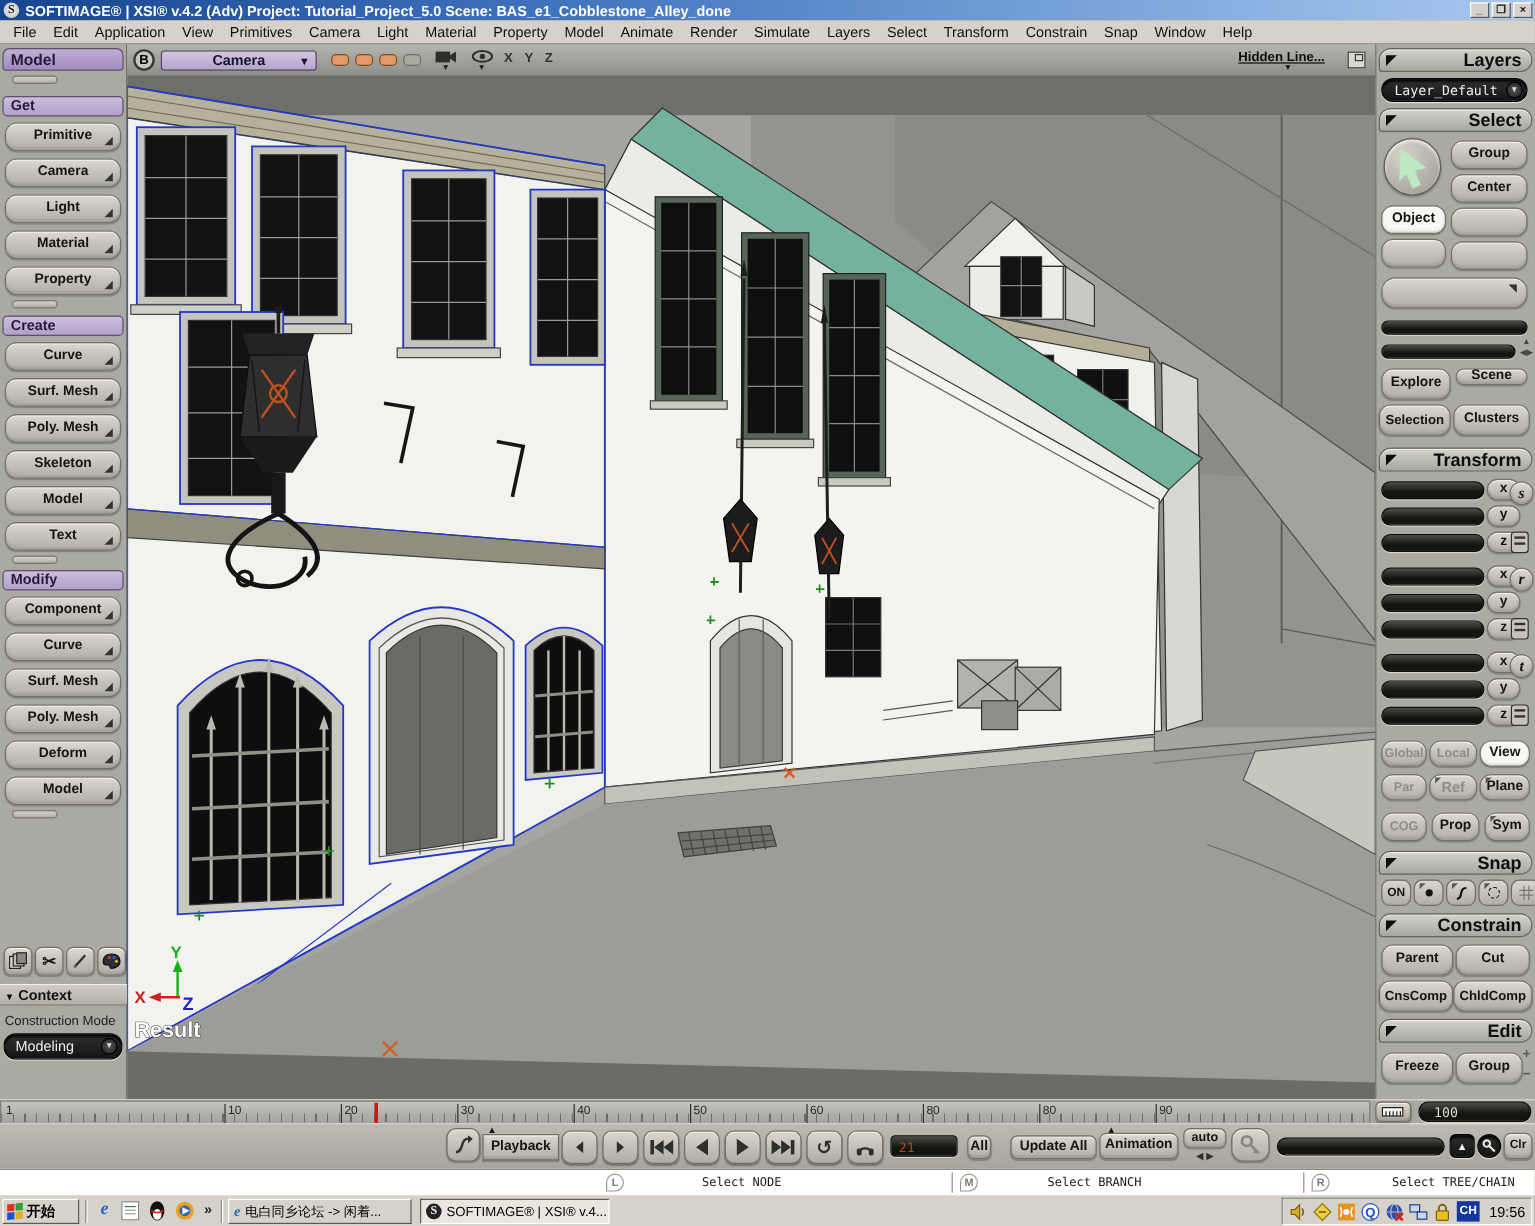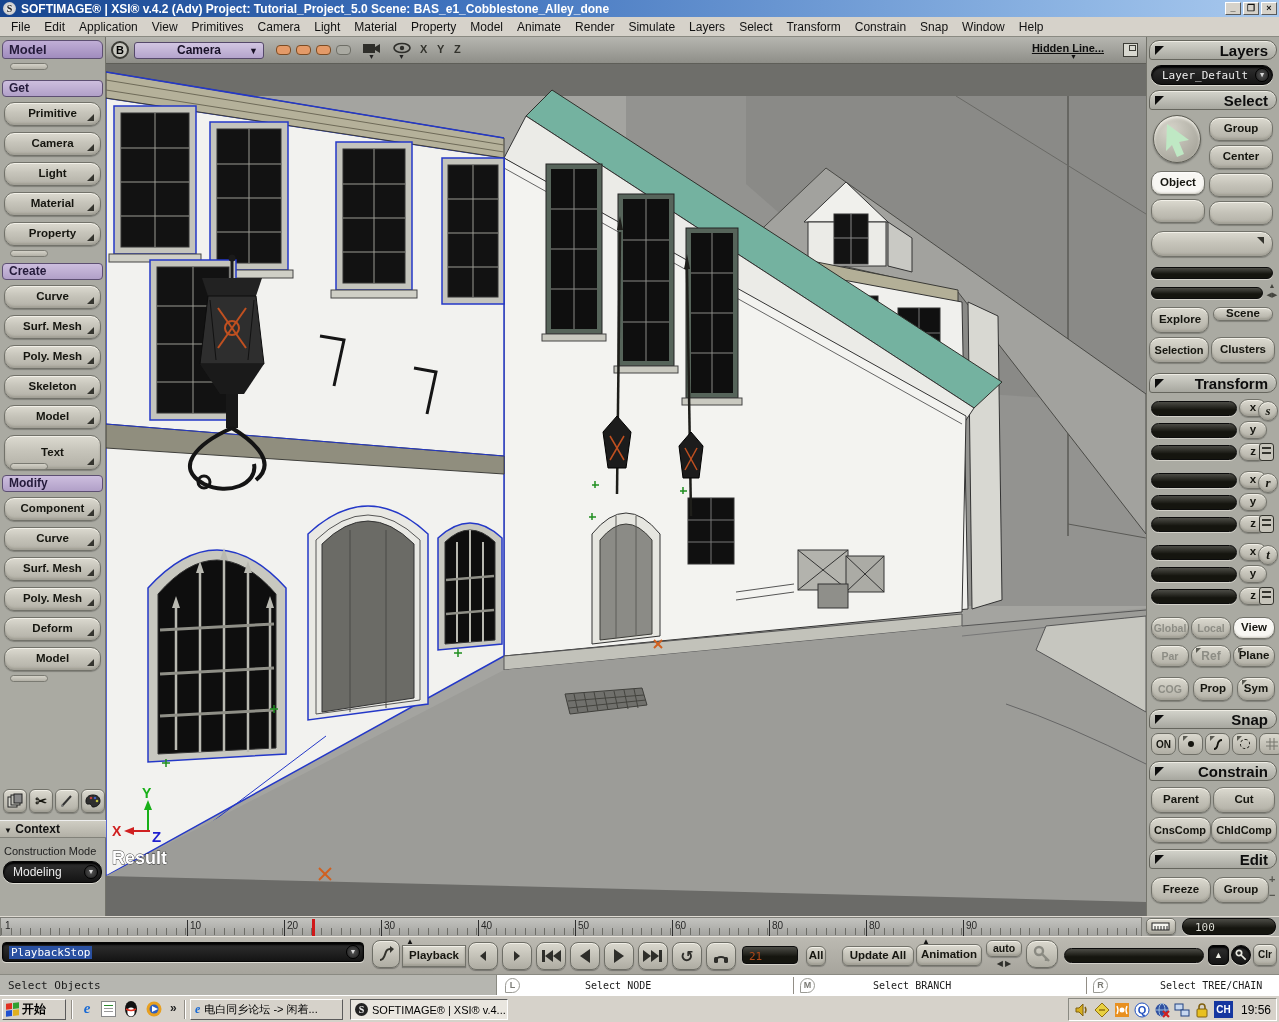--- a/index.html
+++ b/index.html
@@ -100,21 +100,21 @@
     </div>
   <div class="xsibtn tri" style="left:4px;top:308px;width:97px;height:24px">
       <span>Poly. Mesh</span>
     </div>
   <div class="xsibtn tri" style="left:4px;top:338px;width:97px;height:24px">
       <span>Skeleton</span>
     </div>
   <div class="xsibtn tri" style="left:4px;top:368px;width:97px;height:24px">
       <span>Model</span>
     </div>
-  <div class="xsibtn tri" style="left:4px;top:398px;width:97px;height:35px">
+  <div class="xsibtn tri" style="left:4px;top:398px;width:97px;height:24px">
       <span>Text</span>
     </div>
   <div class="stub" style="top:426px"></div>
 
   <div class="lp-hdr" style="top:438px">Modify</div>
   <div class="xsibtn tri" style="left:4px;top:460px;width:97px;height:24px">
       <span>Component</span>
     </div>
   <div class="xsibtn tri" style="left:4px;top:490px;width:97px;height:24px">
       <span>Curve</span>
@@ -727,24 +727,20 @@
           <line x1="16" y1="5" x2="16" y2="9"></line>
         </g>
       </svg>
   </div>
   <div class="slider" style="left:1182px;top:1px;width:94px;height:17px">
     <span style="position:absolute;left:12px;top:2px;font:11px 'DejaVu Sans Mono',monospace;color:#dcdcd4">100</span>
   </div>
 </div>
 
 <div class="abs" id="playbar" style="left:0;top:936px;width:1279px;height:38px;background:linear-gradient(180deg,#bcbab2,#a6a49c);border-top:1px solid #e6e2da">
-  <div class="dkpill" style="left:2px;top:5px;width:362px;height:20px;padding-left:6px;border-radius:4px">
-    <span style="background:#2a50a0;color:#fff;font:11px 'DejaVu Sans Mono',monospace;padding:0 2px">PlaybackStop</span>
-    <span class="ddc">▼</span>
-  </div>
   <div class="tbtn" style="left:372px;top:3px;width:28px;height:28px">
     <svg width="18" height="18" viewBox="0 0 18 18">
         <path d="M3,15 C10,15 6,3 14,4" fill="none" stroke="#33332d" stroke-width="2"></path>
         <polygon points="13,1 17,4 13,8" fill="#33332d"></polygon>
       </svg>
   </div>
   <small class="up" style="left:406px;top:0px">▲</small>
   <div class="xsibtn" style="left:402px;top:8px;width:64px;height:22px;border-radius:0">
       <span>Playback</span>
     </div>
@@ -825,23 +821,20 @@
         <circle cx="6" cy="6" r="4" fill="none" stroke="#e8e8e0" stroke-width="2.6"></circle>
         <line x1="9" y1="9" x2="16" y2="16" stroke="#e8e8e0" stroke-width="2.6"></line>
       </svg>
   </div>
   <div class="xsibtn" style="left:1253px;top:7px;width:24px;height:22px;border-radius:6px;font-size:10px">
       <span>Clr</span>
     </div>
 </div>
 
 <div class="abs" id="statusbar" style="left:0;top:974px;width:1279px;height:21px;background:#fff;border-top:1px solid #8a8a82">
-  <div class="abs" style="left:0;top:0;width:497px;height:21px;background:#b6b6b0;border-right:1px solid #8a8a82">
-    <span style="position:absolute;left:8px;top:4px;font:11px 'DejaVu Sans Mono',monospace;color:#1a1a1a">Select Objects</span>
-  </div>
   <div class="abs" style="left:505px;top:3px;width:15px;height:15px;border:1px solid #9a9a94;border-radius:50% 50% 50% 0;font:bold 9px/13px 'Liberation Sans',sans-serif;text-align:center;color:#7a7a74">L</div>
   <span class="abs" style="left:585px;top:5px;font:10px 'DejaVu Sans Mono',monospace;color:#1a1a1a">Select NODE</span>
   <div class="groove" style="left:793px;top:2px;height:17px"></div>
   <div class="abs" style="left:800px;top:3px;width:15px;height:15px;border:1px solid #9a9a94;border-radius:50% 50% 50% 0;font:bold 9px/13px 'Liberation Sans',sans-serif;text-align:center;color:#7a7a74">M</div>
   <span class="abs" style="left:873px;top:5px;font:10px 'DejaVu Sans Mono',monospace;color:#1a1a1a">Select BRANCH</span>
   <div class="groove" style="left:1086px;top:2px;height:17px"></div>
   <div class="abs" style="left:1093px;top:3px;width:15px;height:15px;border:1px solid #9a9a94;border-radius:50% 50% 50% 0;font:bold 9px/13px 'Liberation Sans',sans-serif;text-align:center;color:#7a7a74">R</div>
   <span class="abs" style="left:1160px;top:5px;font:10px 'DejaVu Sans Mono',monospace;color:#1a1a1a">Select TREE/CHAIN</span>
 </div>
 

